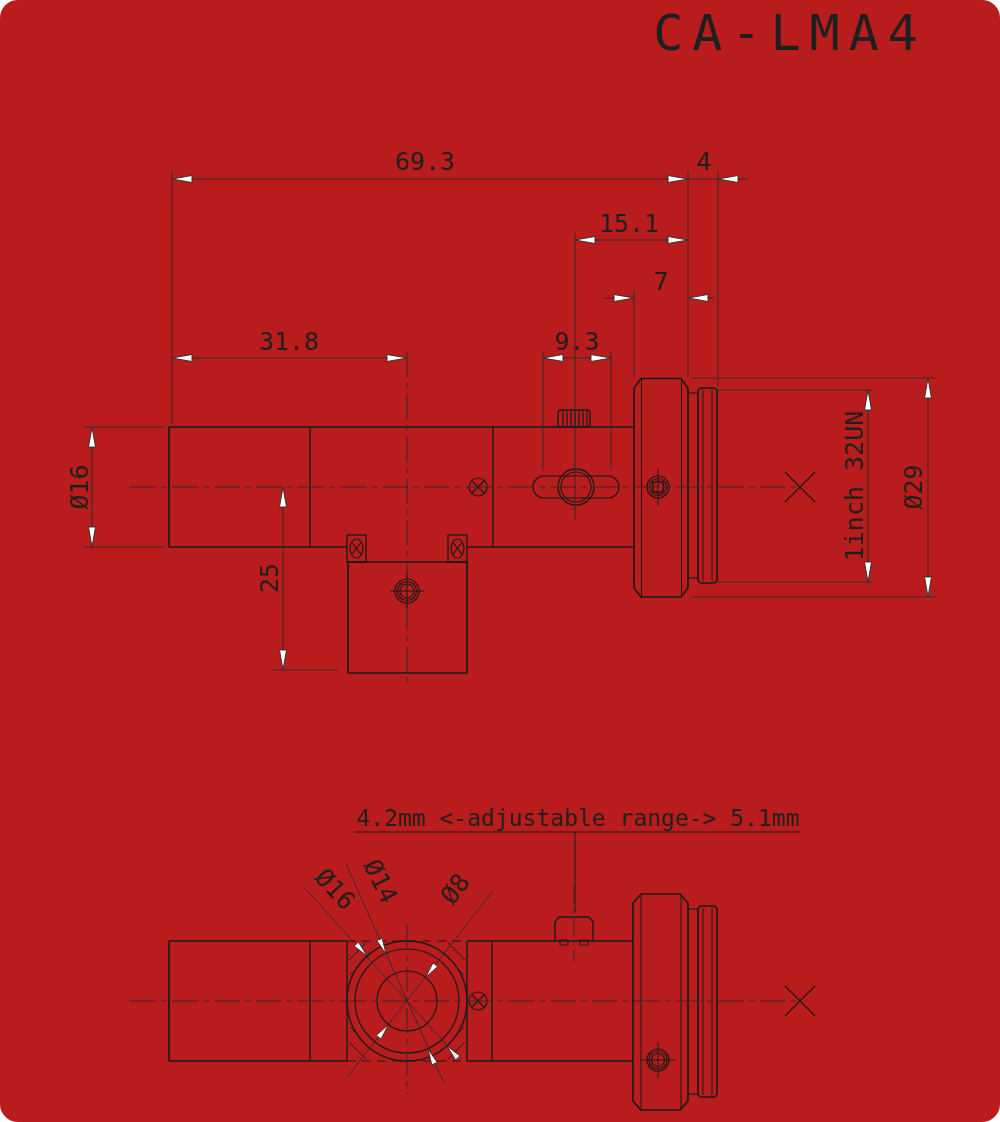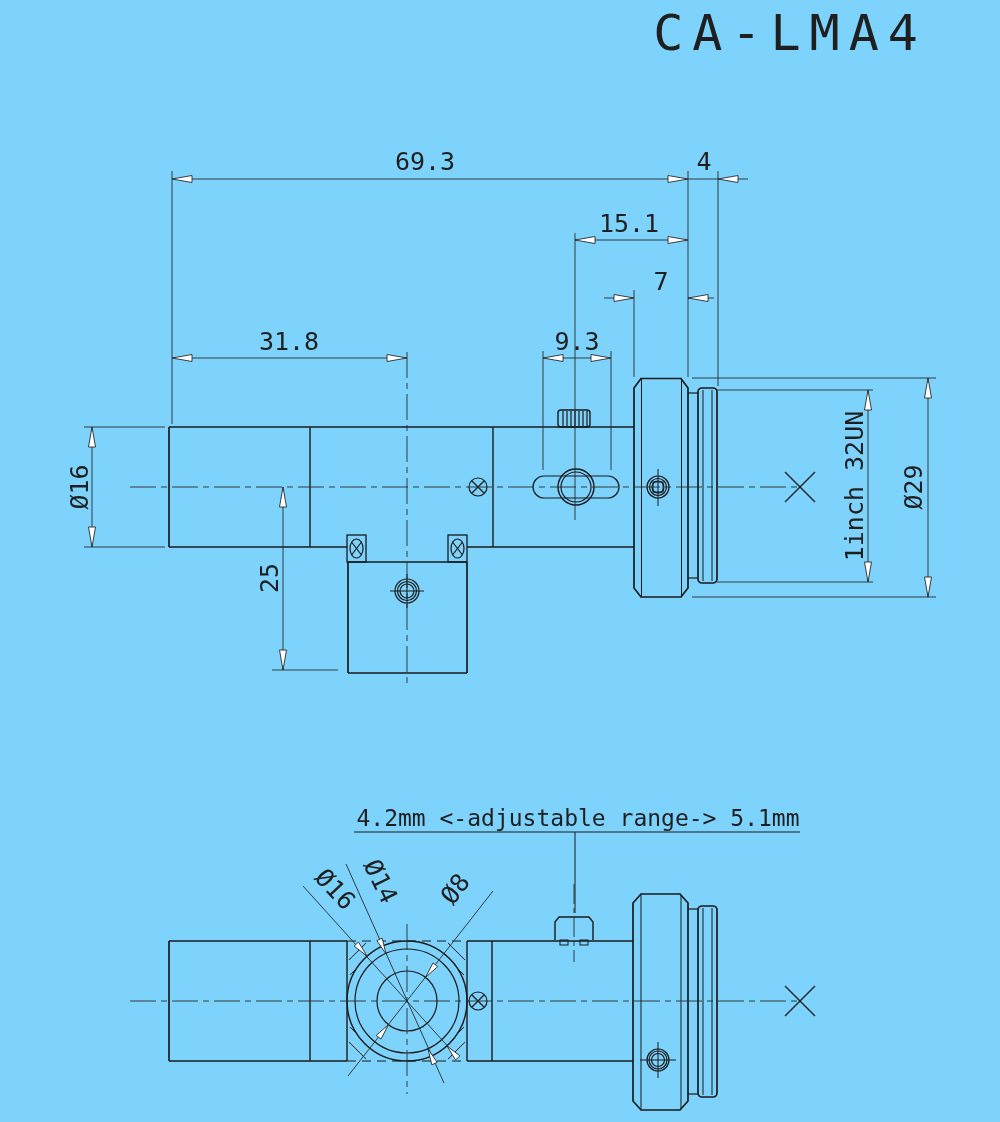--- a/index.html
+++ b/index.html
@@ -1,16 +1,16 @@
 <!DOCTYPE html>
 <html><head>
 <meta charset="utf-8">
 <style>
   html,body { margin:0; padding:0; background:#ffffff; }
-  .sheet { position:relative; width:1000px; height:1122px; background:#7dd3fc; overflow:hidden; }
+  .sheet { position:relative; width:1000px; height:1122px; background:#b91c1c; overflow:hidden;border-radius:18px; }
   svg { display:block; }
   
   .ol  { stroke:#1a1a1a; stroke-width:1.7; fill:none; }
   .md  { stroke:#1a1a1a; stroke-width:1.2; fill:none; }
   .tn  { stroke:#1a1a1a; stroke-width:1.0; fill:none; }
   .dim { stroke:#2a2a2a; stroke-width:0.9; fill:none; }
   .ah  { fill:#ffffff; stroke:#2a2a2a; stroke-width:0.9; }
   text { font-family:"DejaVu Sans Mono", monospace; fill:#1f1f1f; }
   .t-dim   { font-size:25px; }
   .t-title { font-size:50px; letter-spacing:9px; }

